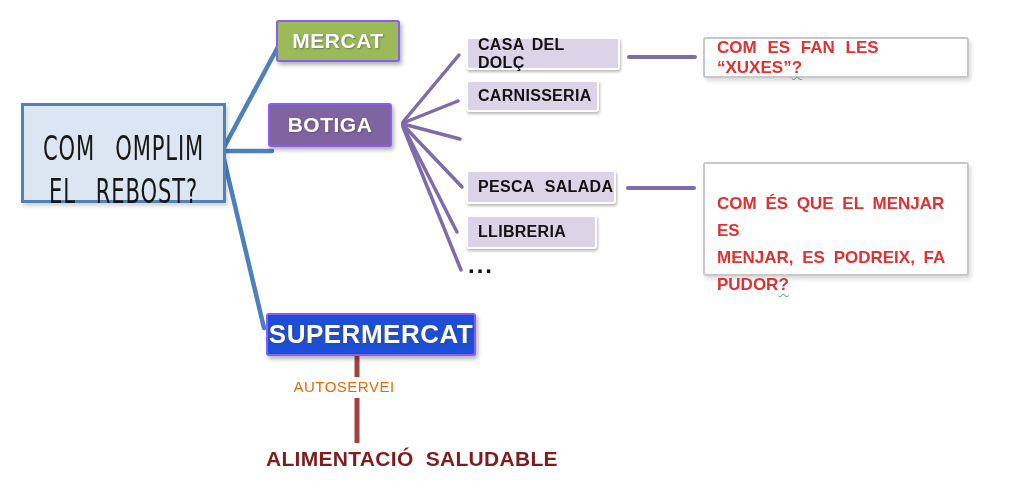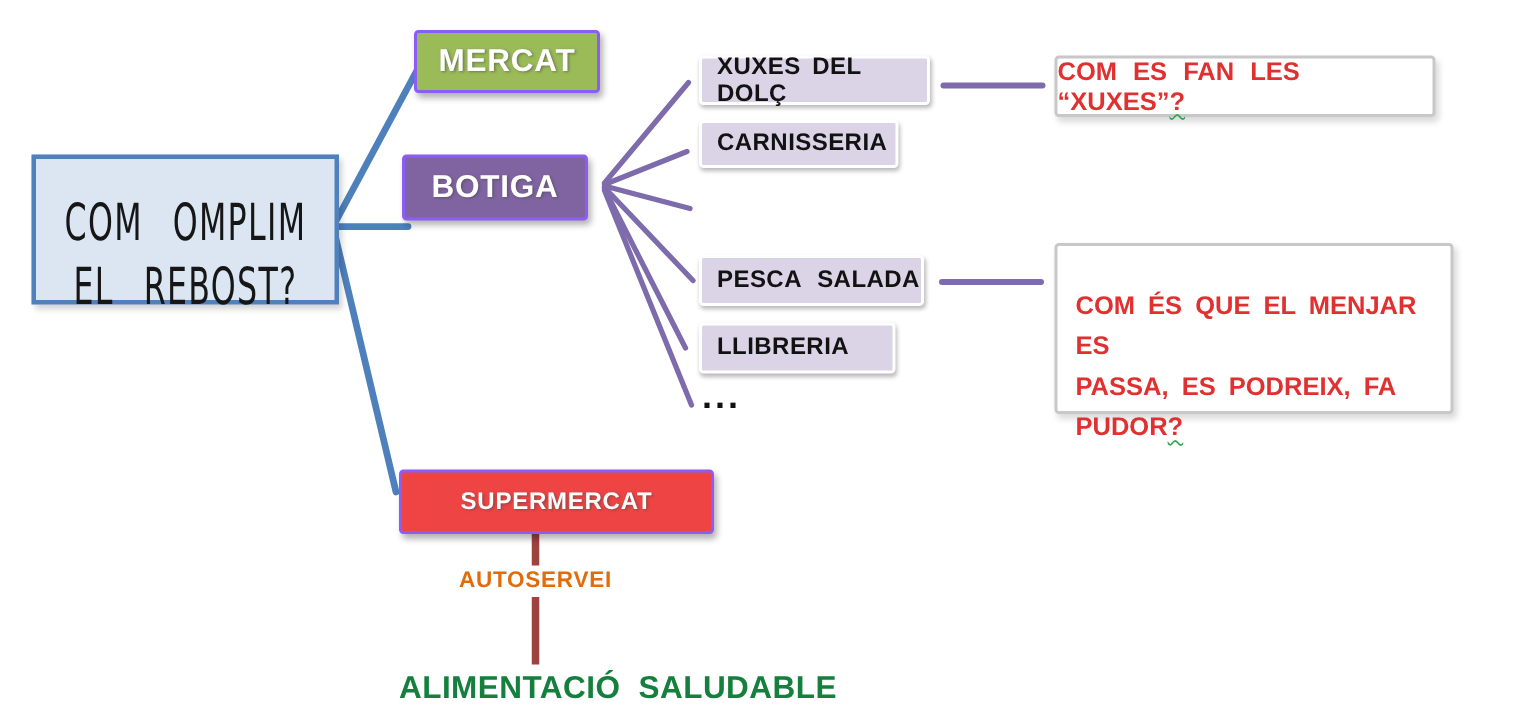--- a/index.html
+++ b/index.html
@@ -44,21 +44,21 @@
     font-weight: bold;
     display: flex; align-items: center; justify-content: center;
     border: 2px solid #8b5cf6;
     border-radius: 3px;
     box-shadow: 2px 3px 4px rgba(0,0,0,0.3);
     text-shadow: 1px 1px 2px rgba(70,70,70,0.55);
     letter-spacing: 0.5px;
   }
   .mercat      { left: 276px; top: 20px;  width: 120px; height: 38px; background: #9BBB59; font-size: 21px; }
   .botiga      { left: 268px; top: 103px; width: 120px; height: 40px; background: #8064A2; font-size: 21px; }
-  .supermercat { left: 266px; top: 313px; width: 206px; height: 39px; background: #ef4444; font-size: 16px; }
+  .supermercat { left: 266px; top: 313px; width: 206px; height: 39px; background: #1d4ed8; font-size: 26px; }
 
   
   .sub {
     position: absolute;
     background: #DBD4E7;
     border: 2px solid #ffffff;
     border-radius: 3px;
     box-shadow: 1px 2px 3px rgba(0,0,0,0.28);
     color: #121212;
     font-weight: bold;
@@ -85,46 +85,46 @@
     border: 2px solid #C8C8C8;
     border-radius: 3px;
     box-shadow: 2px 3px 4px rgba(0,0,0,0.15);
     color: #E03030;
     font-weight: bold;
     font-size: 17px;
   }
   .qbox1 {
     left: 703px; top: 37px; width: 250px; height: 37px;
     display: flex; align-items: center;
-    padding-left: 0;
+    padding-left: 12px;
     word-spacing: 6px;
   }
   .qbox2 {
     left: 703px; top: 162px; width: 250px; height: 77px;
     padding: 26px 0 7px 12px;
     line-height: 27px;
     word-spacing: 4px;
   }
   .qmark {
     text-decoration: underline;
     text-decoration-style: wavy;
     text-decoration-color: #2EA44F;
     text-decoration-thickness: 1px;
     text-underline-offset: 3px;
   }
 
   
   .label-autoservei {
-    position: absolute; left: 299px; top: 378px; width: 116px;
+    position: absolute; left: 286px; top: 378px; width: 116px;
     text-align: center;
-    color: #E26B0A; font-weight: bold; font-size: 15px; letter-spacing: 0.5px;
+    color: #E26B0A; font-weight: normal; font-size: 15px; letter-spacing: 0.5px;
   }
   .label-alimentacio {
     position: absolute; left: 266px; top: 447px;
-    color: #15803d; font-weight: bold; font-size: 21px;
+    color: #7f1d1d; font-weight: bold; font-size: 21px;
     word-spacing: 6px; letter-spacing: 0.3px;
   }
 </style>
 </head>
 <body>
 
 <div id="canvas">
 
   <svg id="connectors" width="1011" height="481" viewBox="0 0 1011 481">
 
@@ -150,32 +150,32 @@
     <div class="root-inner">
       <div>COM OMPLIM</div>
       <div>EL REBOST?</div>
     </div>
   </div>
 
   <div class="branch mercat">MERCAT</div>
   <div class="branch botiga">BOTIGA</div>
   <div class="branch supermercat">SUPERMERCAT</div>
 
-  <div class="sub sub-casa">XUXES DEL DOLÇ</div>
+  <div class="sub sub-casa">CASA DEL DOLÇ</div>
   <div class="sub sub-carn">CARNISSERIA</div>
   <div class="sub sub-pesca">PESCA SALADA</div>
   <div class="sub sub-llib">LLIBRERIA</div>
   <div class="ellipsis">...</div>
 
   <div class="qbox qbox1">
     <span><span>COM ES FAN LES “XUXES”</span><span class="qmark">?</span></span>
   </div>
 
   <div class="qbox qbox2">
     <div>COM ÉS QUE EL MENJAR ES</div>
-    <div>PASSA, ES PODREIX, FA</div>
+    <div>MENJAR, ES PODREIX, FA</div>
     <div><span>PUDOR</span><span class="qmark">?</span></div>
   </div>
 
   <div class="label-autoservei">AUTOSERVEI</div>
   <div class="label-alimentacio">ALIMENTACIÓ SALUDABLE</div>
 
 </div>
 
 </body></html>

